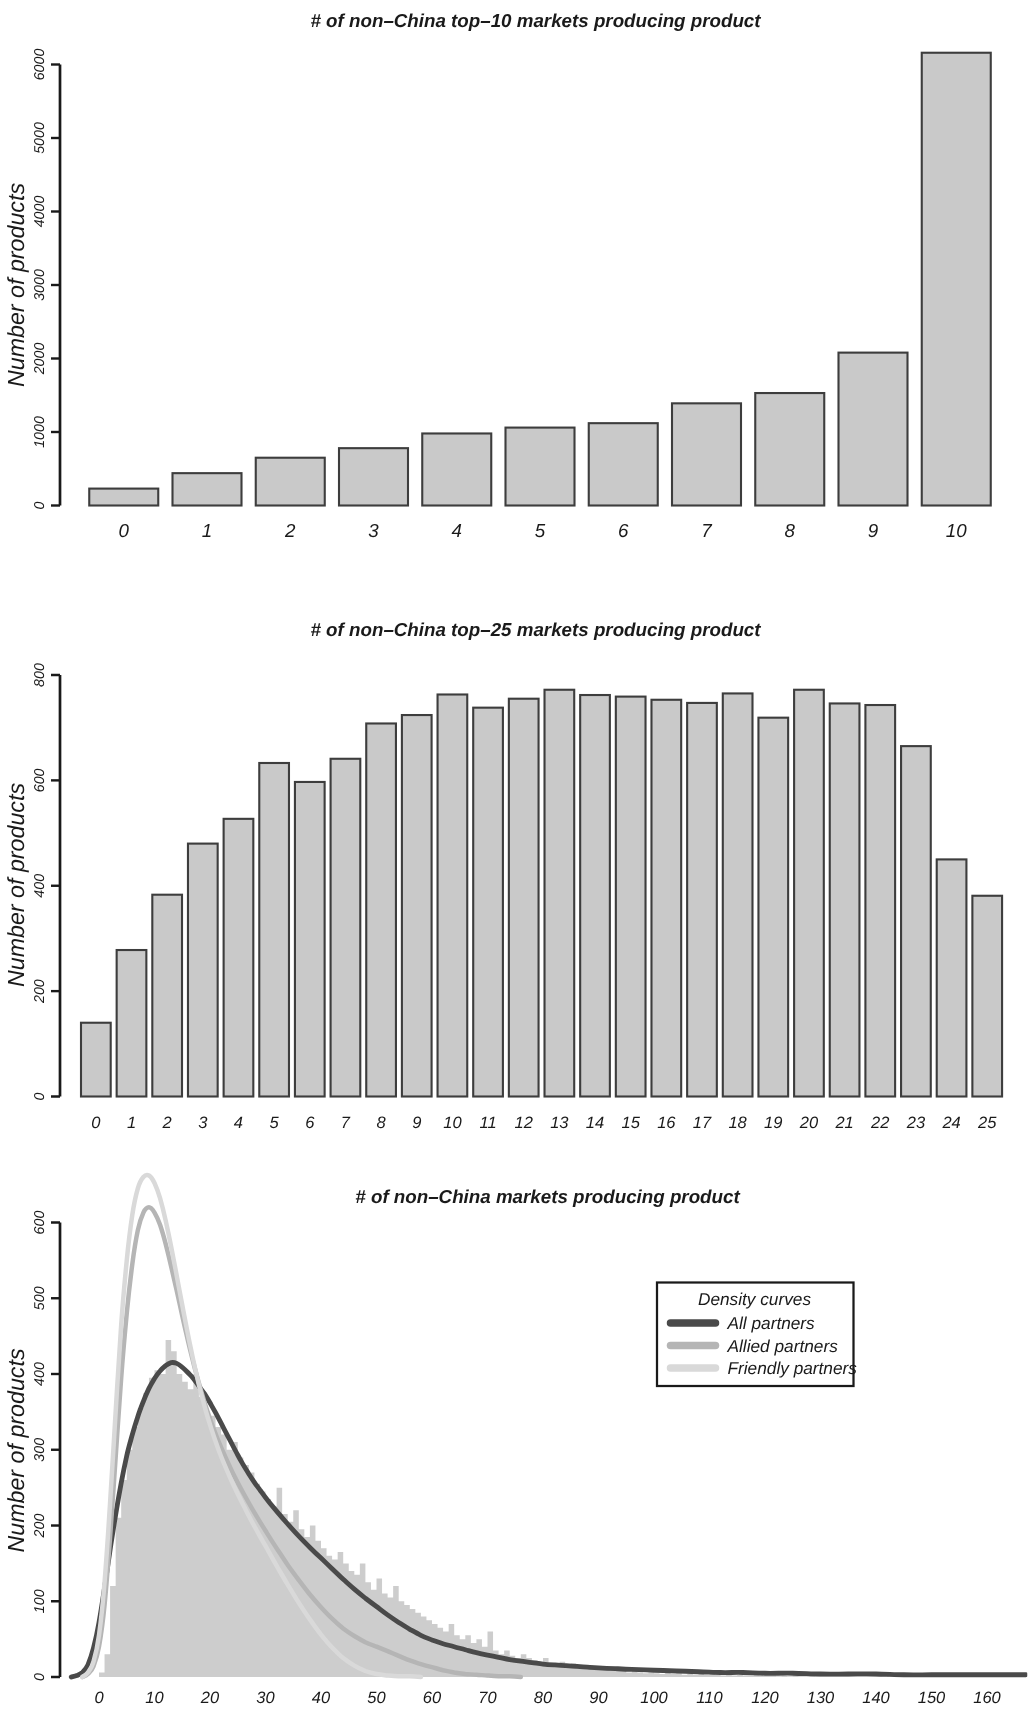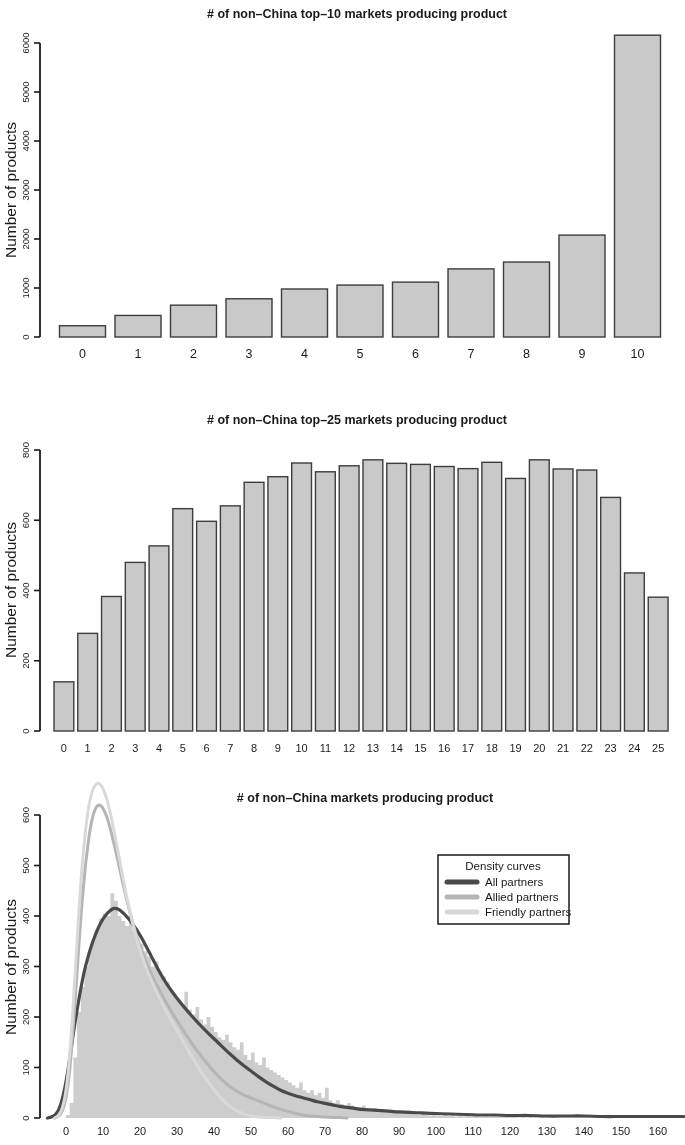--- a/index.html
+++ b/index.html
@@ -1,17 +1,17 @@
 <!DOCTYPE html>
 <html><head>
 <meta charset="utf-8">
 <style>
   html,body{margin:0;padding:0;background:#ffffff;}
   #page{position:relative;width:685px;height:1145px;background:#ffffff;
-        font-family:"Liberation Sans","DejaVu Sans",sans-serif;}
+        font-family:"Liberation Sans","DejaVu Sans",sans-serif;font-style:italic;}
   svg{display:block;}
   text{fill:#1a1a1a;}
   .chart-title{font-size:12.5px;font-weight:bold;}
   .ylab{font-size:15.5px;font-weight:500;}
   .ytick{font-size:9.5px;}
   .legend-title{font-size:11.5px;}
   .legend-label{font-size:11.5px;}
 </style>
 </head>
 <body>

